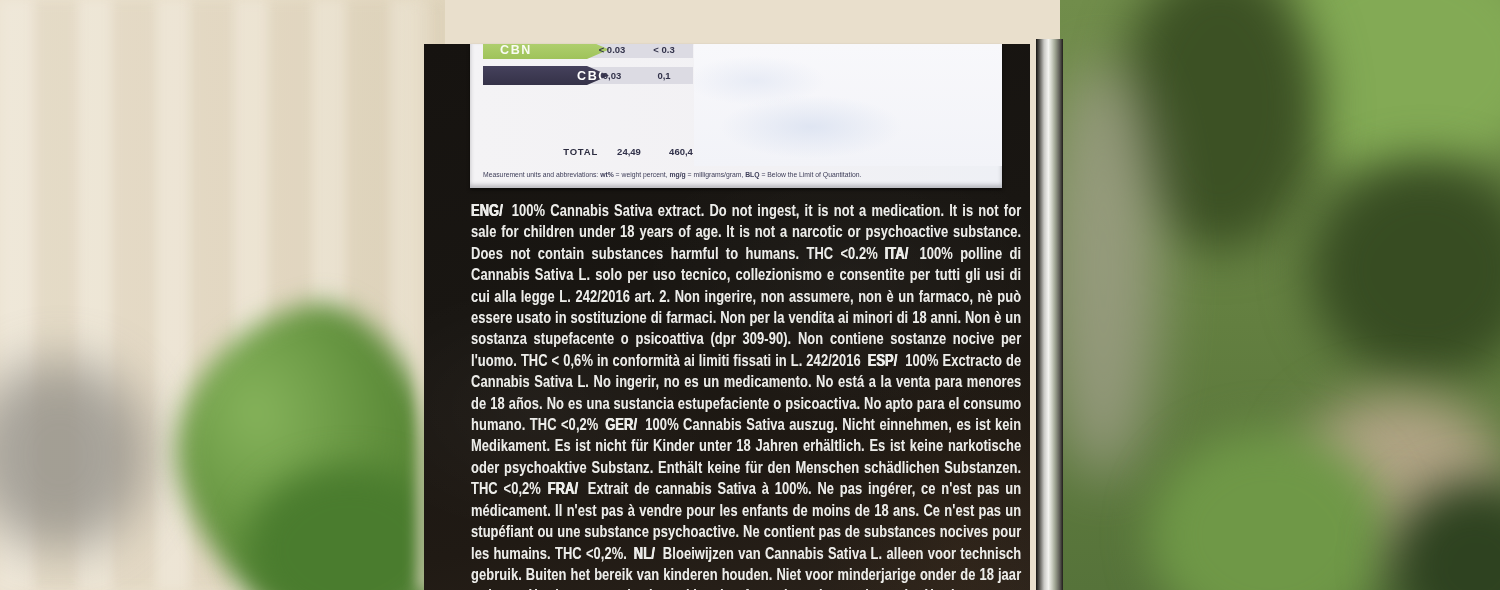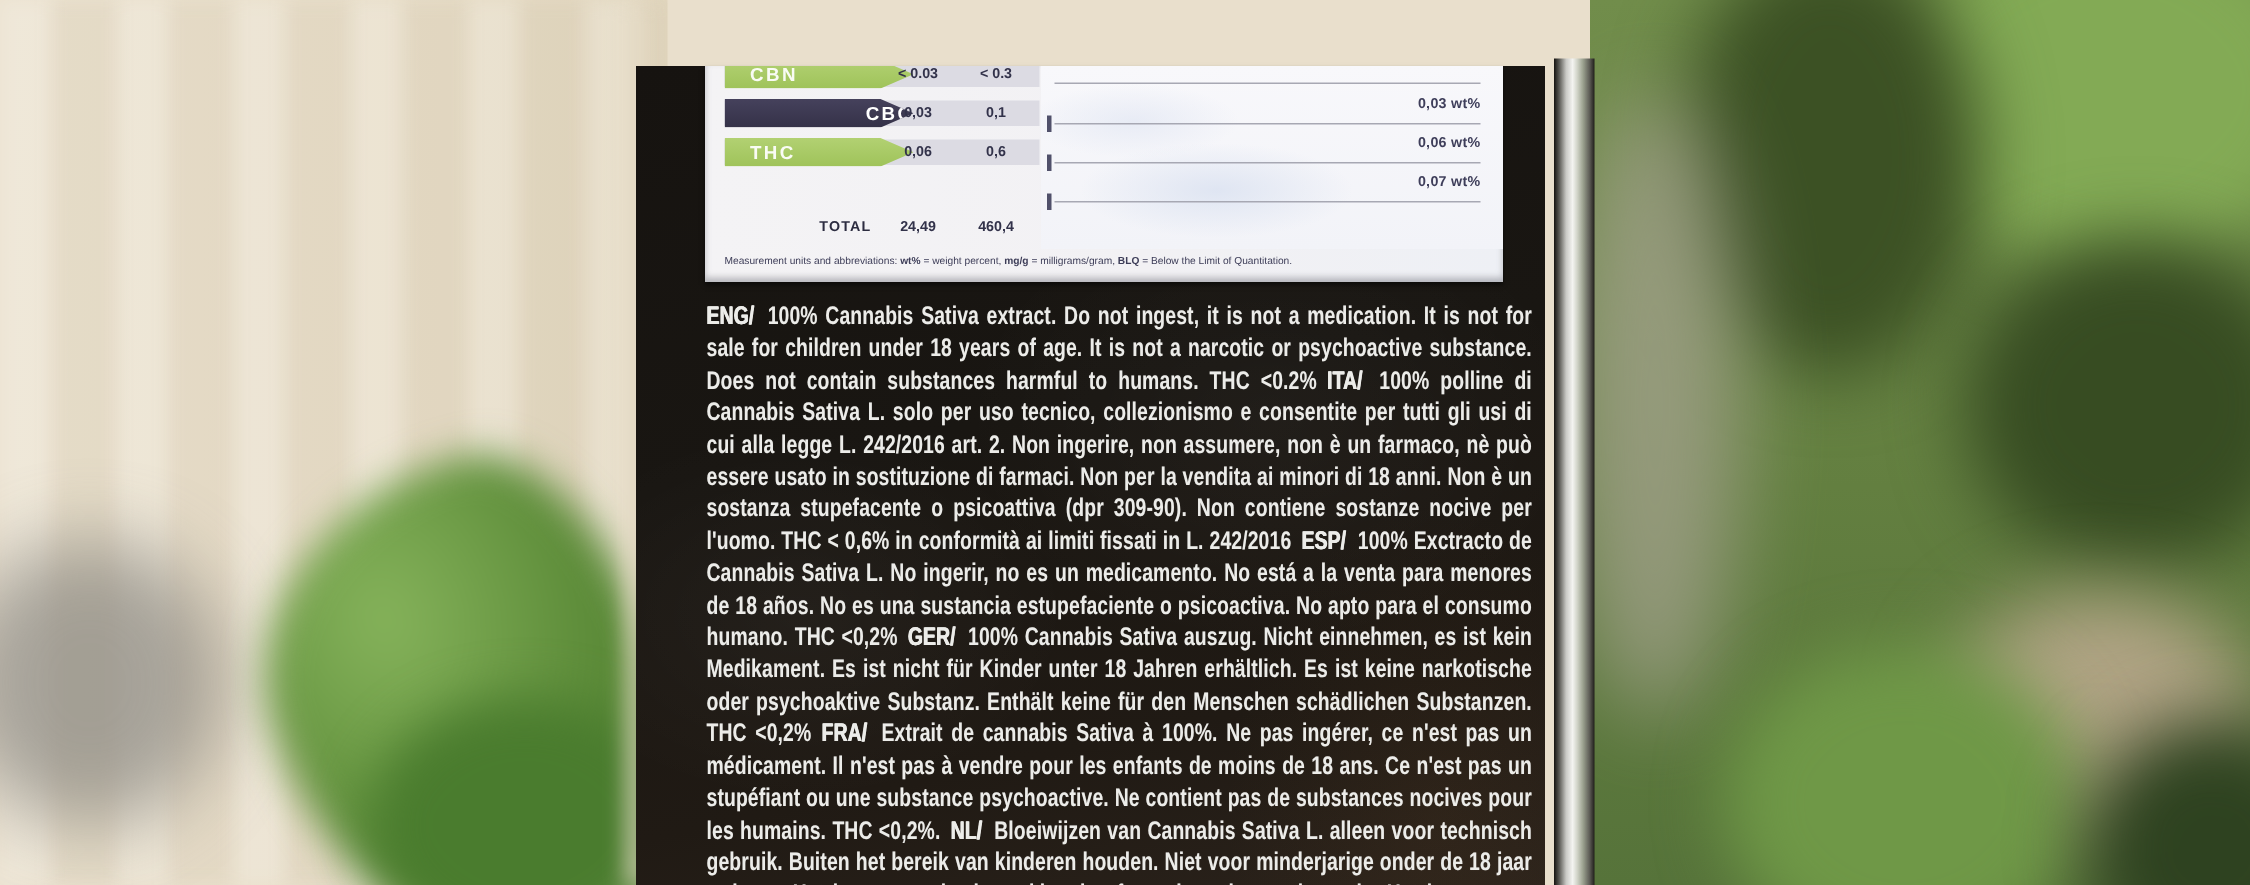--- a/index.html
+++ b/index.html
@@ -55,21 +55,21 @@
     padding-left:17px;box-sizing:border-box;font-weight:700;font-size:12.5px;letter-spacing:1.6px;
     clip-path:polygon(0 0,104px 0,126px 50%,104px 100%,0 100%);}
   .arrow.green{background:linear-gradient(180deg,#b2d172,#9fc35a);color:rgba(255,255,255,.93);}
   .arrow.dark{background:linear-gradient(180deg,#45415c,#353248);color:#fff;justify-content:flex-end;}
   .val{position:absolute;top:0;height:19px;line-height:19px;font-size:9.5px;font-weight:700;
     color:#32324a;text-align:center;}
   .v1{left:97px;width:64px;}
   .v2{left:149px;width:64px;}
   .r0{top:-4px}.r1{top:22px}.r2{top:48px}.r3{top:74px}
 
-  .trow{position:absolute;left:13px;top:100px;width:500px;height:16px;}
+  .trow{position:absolute;left:30px;top:100px;width:500px;height:16px;}
   .tlabel{position:absolute;left:10px;width:88px;text-align:right;font-size:9.5px;font-weight:700;
     color:#2c2c40;letter-spacing:.8px;line-height:16px;}
   .trow .val{height:16px;line-height:16px;}
 
   .chart{position:absolute;left:228px;top:0;width:292px;height:122px;}
   .cline{position:absolute;left:5px;right:3px;height:1px;background:#a7a8b3;}
   .l0{top:11px}.l1{top:38px}.l2{top:64px}.l3{top:90px}
   .tick{position:absolute;left:0;width:3px;height:11px;background:#50506a;}
   .t1{top:33px}.t2{top:59px}.t3{top:85px}
   .clabel{position:absolute;right:3px;font-size:9.5px;font-weight:700;color:#3e3e5a;letter-spacing:.2px;}
@@ -125,48 +125,27 @@
         <div class="val v2">&lt; 0.3</div>
       </div>
       <div class="crow r1">
         <div class="strip"></div>
         <div class="arrow dark">
           <span>CBC</span>
         </div>
         <div class="val v1">0,03</div>
         <div class="val v2">0,1</div>
       </div>
-      <div class="crow r2">
-        <div class="strip"></div>
-        <div class="arrow green">
-          <span>THC</span>
-        </div>
-        <div class="val v1">0,06</div>
-        <div class="val v2">0,6</div>
-      </div>
 
       <div class="trow">
         <div class="tlabel">TOTAL</div>
         <div class="val v1">24,49</div>
         <div class="val v2">460,4</div>
       </div>
 
-      <div class="chart">
-
-        <div class="cline l0"></div>
-        <div class="cline l1"></div>
-        <div class="cline l2"></div>
-        <div class="cline l3"></div>
-        <div class="tick t1"></div>
-        <div class="tick t2"></div>
-        <div class="tick t3"></div>
-        <div class="clabel cl1">0,03 wt%</div>
-        <div class="clabel cl2">0,06 wt%</div>
-        <div class="clabel cl3">0,07 wt%</div>
-      </div>
 
       <div class="footnote"><span>Measurement units and abbreviations: </span><span class="bold">wt%</span><span> = weight percent, </span><span class="bold">mg/g</span><span> = milligrams/gram, </span><span class="bold">BLQ</span><span> = Below the Limit of Quantitation.</span></div>
     </div>
 
     <div class="warning"><span class="lang">ENG/</span><span> 100% Cannabis Sativa extract. Do not ingest, it is not a medication. It is not for sale for children under 18 years of age. It is not a narcotic or psychoactive substance. Does not contain substances harmful to humans. THC &lt;0.2%</span><span class="lang">ITA/</span><span> 100% polline di Cannabis Sativa L. solo per uso tecnico, collezionismo e consentite per tutti gli usi di cui alla legge L. 242/2016 art. 2. Non ingerire, non assumere, non è un farmaco, nè può essere usato in sostituzione di farmaci. Non per la vendita ai minori di 18 anni. Non è un sostanza stupefacente o psicoattiva (dpr 309-90). Non contiene sostanze nocive per l'uomo. THC &lt; 0,6% in conformità ai limiti fissati in L. 242/2016</span><span class="lang">ESP/</span><span> 100% Exctracto de Cannabis Sativa L. No ingerir, no es un medicamento. No está a la venta para menores de 18 años. No es una sustancia estupefaciente o psicoactiva. No apto para el consumo humano. THC &lt;0,2%</span><span class="lang">GER/</span><span> 100% Cannabis Sativa auszug. Nicht einnehmen, es ist kein Medikament. Es ist nicht für Kinder unter 18 Jahren erhältlich. Es ist keine narkotische oder psychoaktive Substanz. Enthält keine für den Menschen schädlichen Substanzen. THC &lt;0,2%</span><span class="lang">FRA/</span><span> Extrait de cannabis Sativa à 100%. Ne pas ingérer, ce n'est pas un médicament. Il n'est pas à vendre pour les enfants de moins de 18 ans. Ce n'est pas un stupéfiant ou une substance psychoactive. Ne contient pas de substances nocives pour les humains. THC &lt;0,2%.</span><span class="lang">NL/</span><span> Bloeiwijzen van Cannabis Sativa L. alleen voor technisch gebruik. Buiten het bereik van kinderen houden. Niet voor minderjarige onder de 18 jaar te koop. Het is geen verbazingwekkende of psychoactieve substantie. Het bevat geen stoffen die schadelijk zijn voor de mens.</span></div>
 
     <div class="silver"></div>
   </div>
 
 </div>

